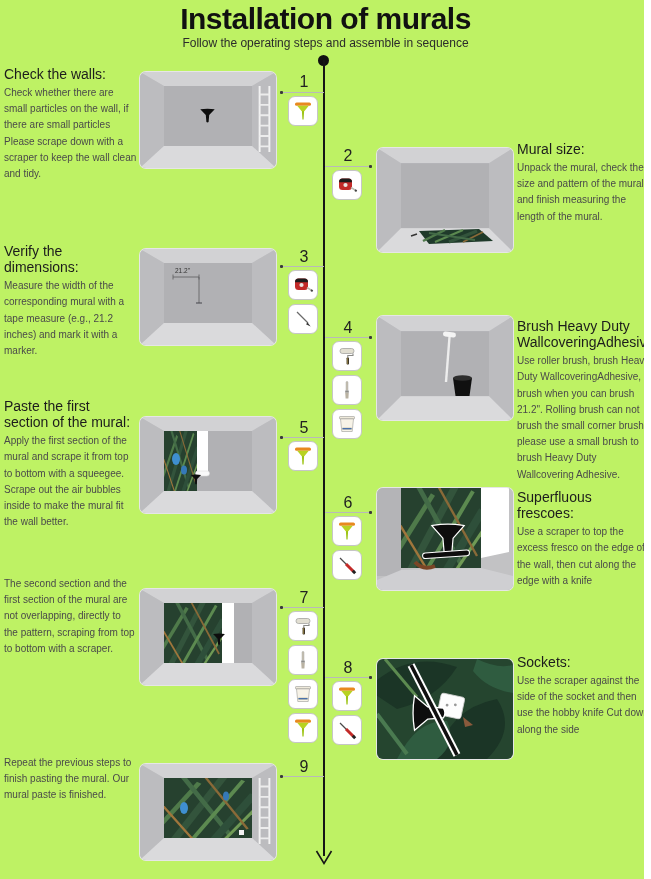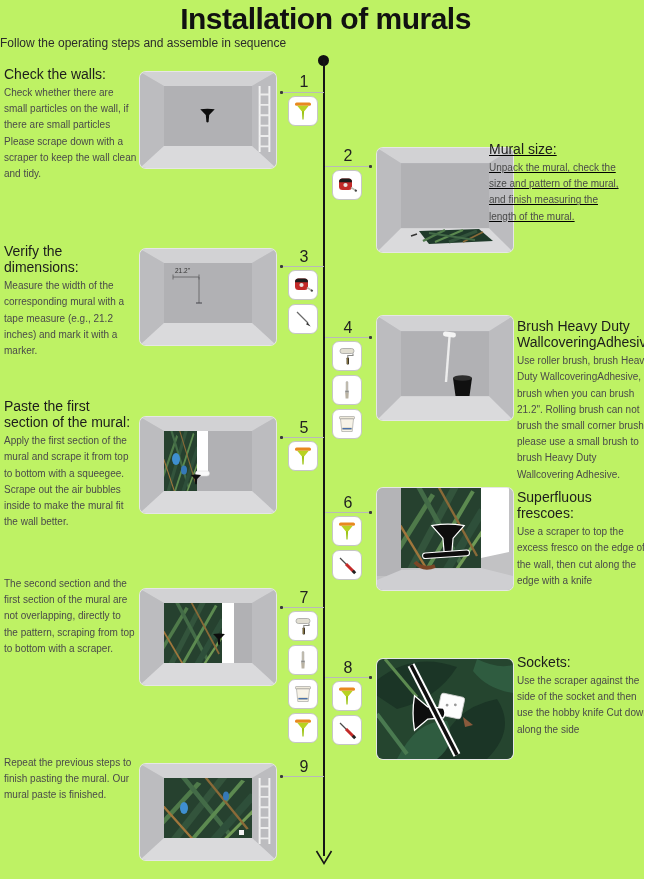--- a/index.html
+++ b/index.html
@@ -2,21 +2,21 @@
 <html><head>
 <meta charset="utf-8">
 <style>
   * { box-sizing: border-box; margin: 0; padding: 0; }
   html,body { background:#fff; }
   body { font-family:"Liberation Sans", sans-serif; }
   #canvas { position:relative; width:644px; height:879px; background:#bef264; overflow:hidden; }
 
   .title { position:absolute; top:2px; left:0; width:651px; text-align:center;
            font-size:30px; font-weight:700; color:#111; letter-spacing:-0.5px; }
-  .subtitle { position:absolute; top:36px; left:0; width:651px; text-align:left;
+  .subtitle { position:absolute; top:36px; left:0; width:651px; text-align:center;
               font-size:12px; color:#2b2b2b; }
 
   .tl-line { position:absolute; left:323px; top:60px; width:2px; height:796px; background:#161616; }
   .tl-dot  { position:absolute; left:318px; top:55px; width:11px; height:11px; border-radius:50%; background:#111; }
   .tl-arrow{ position:absolute; left:315px; top:850px; }
 
   .num { position:absolute; width:24px; text-align:center; font-size:16px; color:#222; }
   .connector { position:absolute; height:1px; background:#b9b9b9; }
   .end-dot { position:absolute; width:3px; height:3px; background:#3a3a3a; border-radius:1px; }
 
@@ -165,21 +165,21 @@
           <path d="M4 10 L26 -1" stroke="#4f7a4a" stroke-width="2.5" fill="none"></path>
           <path d="M16 11 L44 -1" stroke="#5c8a50" stroke-width="2" fill="none"></path>
           <path d="M30 11 L58 0" stroke="#33543c" stroke-width="3" fill="none"></path>
           <path d="M44 11 L64 1" stroke="#8a6a38" stroke-width="1.6" fill="none"></path>
           <path d="M10 2 L56 9" stroke="#436b47" stroke-width="2" fill="none"></path>
         </g>
       </g>
       <line x1="34" y1="88" x2="40" y2="86" stroke="#333" stroke-width="1.4"></line>
     </svg>
   </div>
-  <div class="step-text" style="left:489px; top:141px;text-decoration:underline;">
+  <div class="step-text" style="left:517px; top:141px;">
     <h3>Mural size:</h3>
     <p>Unpack the mural, check the size and pattern of the mural, and finish measuring the length of the mural.</p>
   </div>
 
   <div class="step-text" style="left:4px; top:243px;">
     <h3>Verify the dimensions:</h3>
     <p>Measure the width of the corresponding mural with a tape measure (e.g., 21.2 inches) and mark it with a marker.</p>
   </div>
   <div class="img-frame" style="left:140px; top:249px; width:136px; height:96px;">
     <svg width="136" height="96" viewBox="0 0 136 96">

